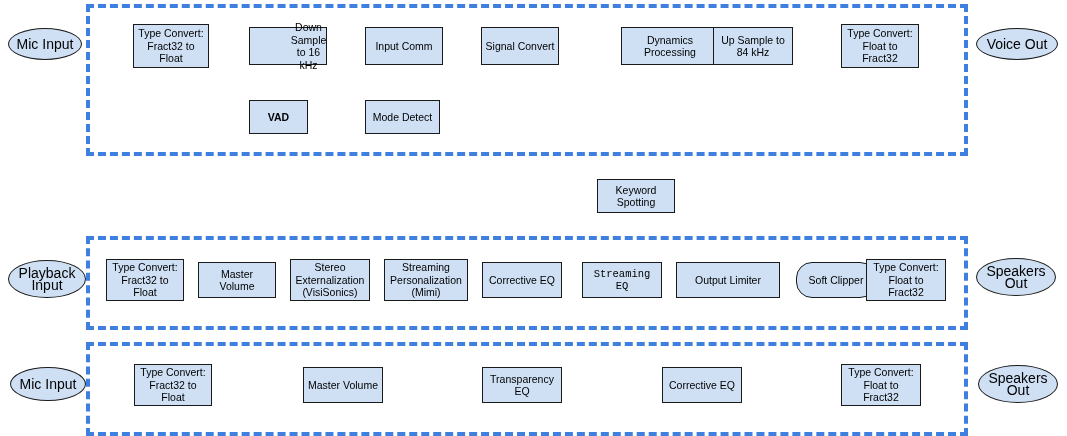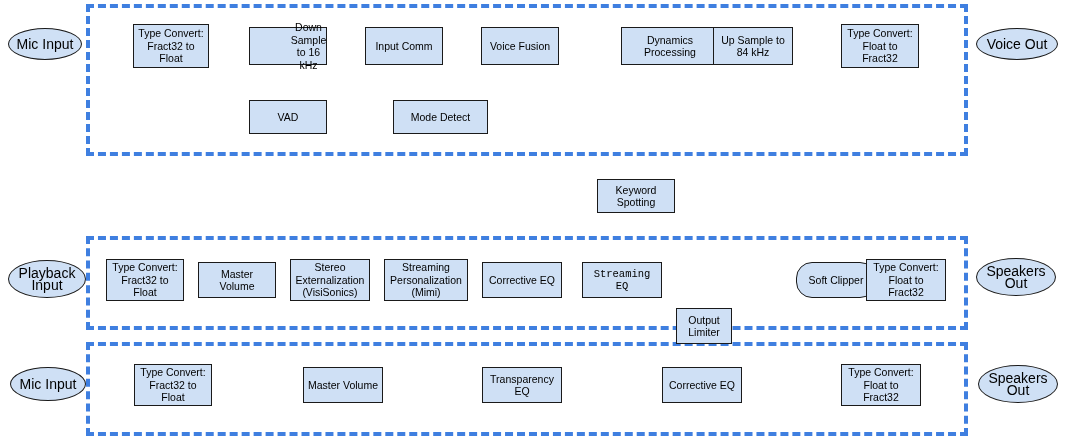--- a/index.html
+++ b/index.html
@@ -71,45 +71,45 @@
 Out</div>
     <div class="terminal" style="left: 10px; top: 367px; width: 76px; height: 34px;">Mic Input</div>
     <div class="terminal" style="left: 978px; top: 365px; width: 80px; height: 38px;">Speakers
 Out</div>
     <div class="node" style="left: 133px; top: 24px; width: 76px; height: 44px;">Type Convert:
 Fract32 to
 Float</div>
     <div class="node" style="left: 249px; top: 27px; width: 78px; height: 38px; padding-left: 44px;">Down Sample
 to 16 kHz</div>
     <div class="node" style="left: 365px; top: 27px; width: 78px; height: 38px;">Input Comm</div>
-    <div class="node" style="left: 481px; top: 27px; width: 78px; height: 38px;">Voice Fusion</div>
+    <div class="node" style="left: 481px; top: 27px; width: 78px; height: 38px;">Signal Convert</div>
     <div class="node" style="left: 597px; top: 27px; width: 98px; height: 38px; margin-left: 24px;">Dynamics
 Processing</div>
     <div class="node" style="left: 713px; top: 27px; width: 80px; height: 38px;">Up Sample to
 84 kHz</div>
     <div class="node" style="left: 841px; top: 24px; width: 78px; height: 44px;">Type Convert:
 Float to
 Fract32</div>
-    <div class="node" style="left: 249px; top: 100px; width: 78px; height: 34px;">VAD</div>
-    <div class="node" style="left: 365px; top: 100px; width: 95px; height: 34px; margin-left: 28px;">Mode Detect</div>
+    <div class="node" style="left: 249px; top: 100px; width: 59px; height: 34px; font-weight: bold;">VAD</div>
+    <div class="node" style="left: 365px; top: 100px; width: 75px; height: 34px;">Mode Detect</div>
     <div class="node" style="left: 597px; top: 179px; width: 78px; height: 34px;">Keyword
 Spotting</div>
     <div class="node" style="left: 106px; top: 259px; width: 78px; height: 42px;">Type Convert:
 Fract32 to
 Float</div>
     <div class="node" style="left: 198px; top: 262px; width: 78px; height: 36px;">Master Volume</div>
     <div class="node" style="left: 384px; top: 259px; width: 84px; height: 42px;">Streaming
 Personalization
 (Mimi)</div>
     <div class="node" style="left: 290px; top: 259px; width: 80px; height: 42px;">Stereo
 Externalization
 (VisiSonics)</div>
     <div class="node" style="left: 482px; top: 262px; width: 80px; height: 36px;">Corrective EQ</div>
     <div class="node" style="left: 582px; top: 262px; width: 80px; height: 36px; font-family: Liberation Mono, monospace;">Streaming EQ</div>
-    <div class="node" style="left: 676px; top: 262px; width: 56px; height: 36px; margin-top: 46px;">Output Limiter</div>
+    <div class="node" style="left: 676px; top: 262px; width: 104px; height: 36px;">Output Limiter</div>
     <div class="node" style="left: 796px; top: 262px; width: 80px; height: 36px; border-radius: 16px;">Soft Clipper</div>
     <div class="node" style="left: 866px; top: 259px; width: 80px; height: 42px;">Type Convert:
 Float to
 Fract32</div>
     <div class="node" style="left: 134px; top: 364px; width: 78px; height: 42px;">Type Convert:
 Fract32 to
 Float</div>
     <div class="node" style="left: 303px; top: 367px; width: 80px; height: 36px;">Master Volume</div>
     <div class="node" style="left: 482px; top: 367px; width: 80px; height: 36px;">Transparency
 EQ</div>

